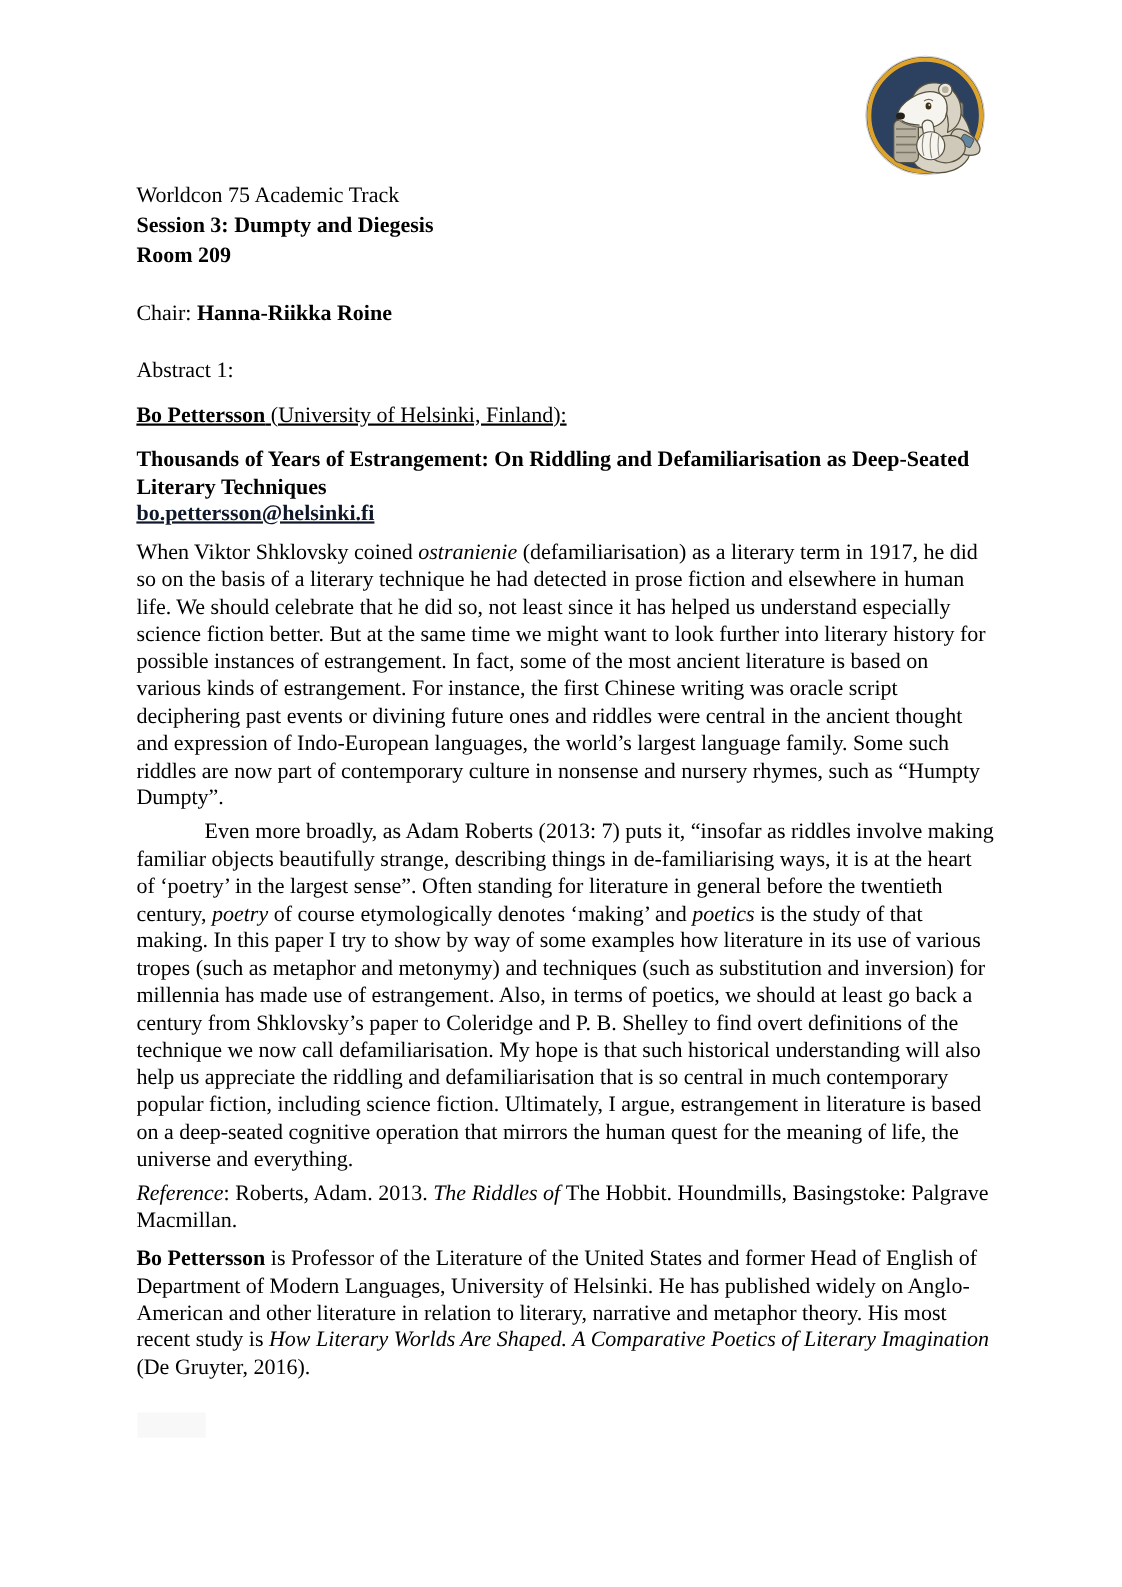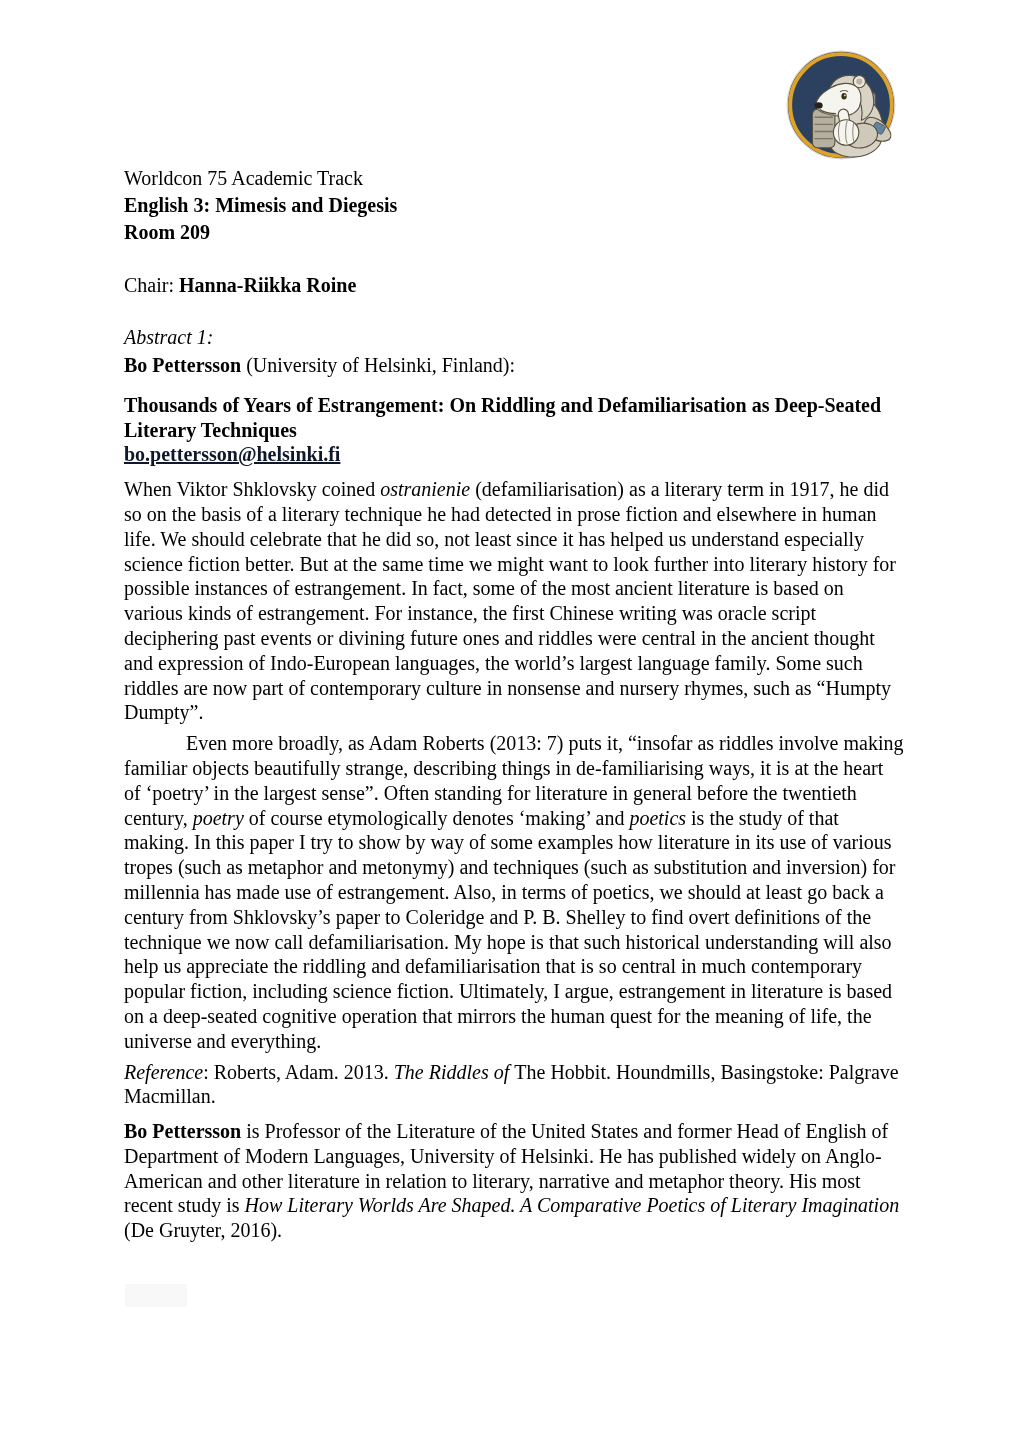--- a/index.html
+++ b/index.html
@@ -29,22 +29,22 @@
     width: 780px;
     text-align: left;
   }
   p { margin: 0; }
   .b { font-weight: bold; }
   .i { font-style: italic; }
   #b-session   { margin-top: 2px; }
   #b-wednesday { margin-top: 30px; }
   #b-room      { margin-top: 2px; }
   #b-chair     { margin-top: 29px; }
-  #b-abstract  { margin-top: 27px; font-style: italic; }
-  #b-bo        { margin-top: 3px; }
+  #b-abstract  { margin-top: 27px; }
+  #b-bo        { margin-top: 16px; text-decoration: underline; }
   #b-title     { margin-top: 15px; }
   #b-email     { margin-top: 0; }
   #b-p1        { margin-top: 10px; }
   #b-p2        { margin-top: 6px; text-indent: 62px; }
   #b-ref       { margin-top: 6px; }
   #b-bio       { margin-top: 10px; }
   a.email { font-weight: bold; text-decoration: underline; cursor: pointer; }
   .artifact {
     position: absolute;
     left: 125px;
@@ -90,21 +90,21 @@
         <path d="M53,41 C55.5,39.5 59,39.5 61,41" stroke="#6e6754" stroke-width="1" fill="none"></path>
         <rect x="52" y="58" width="10" height="18" rx="5" fill="#f6f4ee" transform="rotate(-10 57 67)"></rect>
         <circle cx="59" cy="81" r="12.5" fill="#f6f4ee"></circle>
         <path d="M53,71 C51,76 51,85 53,90 M60,69.5 C58,76 58,86 60,92 M66.5,71 C65.5,76 65.5,85 66.5,90" stroke="#8d887a" stroke-width="1" fill="none"></path>
       </g>
     </svg>
   </div>
 
   <div class="content">
     <p id="b-worldcon">Worldcon 75 Academic Track</p>
-    <p id="b-session" class="b">English 3: Mimesis and Diegesis</p>
+    <p id="b-session" class="b">Session 3: Dumpty and Diegesis</p>
     <p id="b-room" class="b">Room 209</p>
     <p id="b-chair"><span>Chair: </span><span class="b">Hanna-Riikka Roine</span></p>
     <p id="b-abstract">Abstract 1:</p>
     <p id="b-bo"><span class="b">Bo Pettersson</span><span> (University of Helsinki, Finland):</span></p>
     <p id="b-title" class="b">Thousands of Years of Estrangement: On Riddling and Defamiliarisation as Deep-Seated Literary Techniques</p>
     <p id="b-email">
       <a class="email" href="#" style="color: #0f172a;">bo.pettersson@helsinki.fi</a>
     </p>
     <p id="b-p1"><span>When Viktor Shklovsky coined </span><span class="i">ostranienie</span><span> (defamiliarisation) as a literary term in 1917, he did so on the basis of a literary technique he had detected in prose fiction and elsewhere in human life. We should celebrate that he did so, not least since it has helped us understand especially science fiction better. But at the same time we might want to look further into literary history for possible instances of estrangement. In fact, some of the most ancient literature is based on various kinds of estrangement. For instance, the first Chinese writing was oracle script deciphering past events or divining future ones and riddles were central in the ancient thought and expression of Indo-European languages, the world’s largest language family. Some such riddles are now part of contemporary culture in nonsense and nursery rhymes, such as “Humpty Dumpty”.</span></p>
     <p id="b-p2"><span>Even more broadly, as Adam Roberts (2013: 7) puts it, “insofar as riddles involve making familiar objects beautifully strange, describing things in de-familiarising ways, it is at the heart of ‘poetry’ in the largest sense”. Often standing for literature in general before the twentieth century, </span><span class="i">poetry</span><span> of course etymologically denotes ‘making’ and </span><span class="i">poetics</span><span> is the study of that making. In this paper I try to show by way of some examples how literature in its use of various tropes (such as metaphor and metonymy) and techniques (such as substitution and inversion) for millennia has made use of estrangement. Also, in terms of poetics, we should at least go back a century from Shklovsky’s paper to Coleridge and P. B. Shelley to find overt definitions of the technique we now call defamiliarisation. My hope is that such historical understanding will also help us appreciate the riddling and defamiliarisation that is so central in much contemporary popular fiction, including science fiction. Ultimately, I argue, estrangement in literature is based on a deep-seated cognitive operation that mirrors the human quest for the meaning of life, the universe and everything.</span></p>

